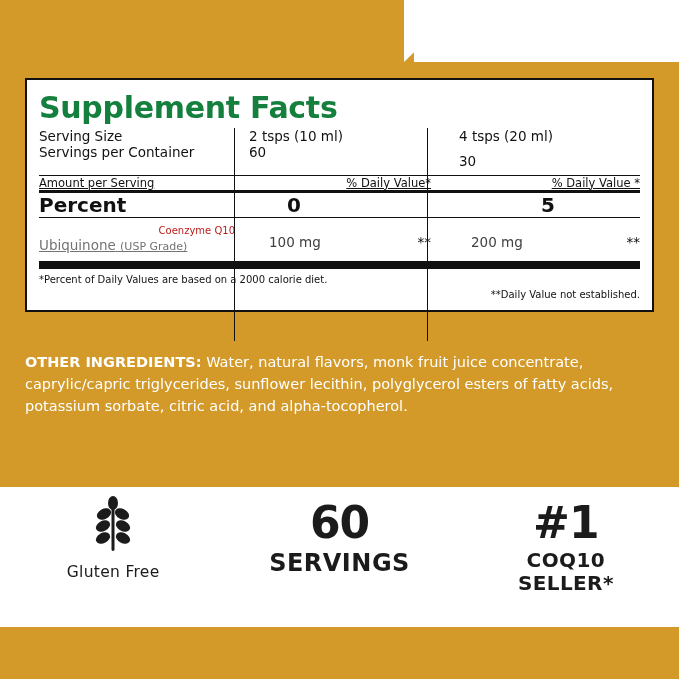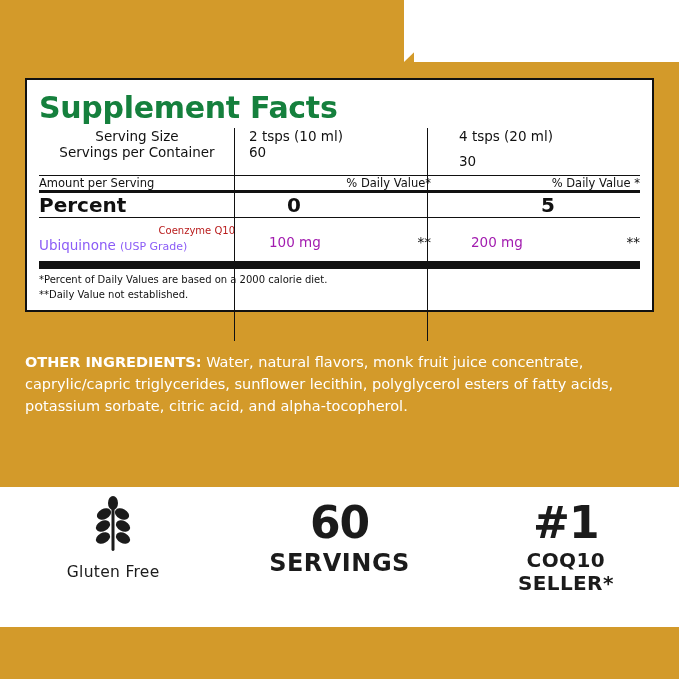--- a/index.html
+++ b/index.html
@@ -56,33 +56,33 @@
   .rule-thick{height:8px;background:#111;margin:0;}
 
   table.sf{width:100%;border-collapse:collapse;}
   table.sf td{vertical-align:top;padding:0;}
 
   .col-label{width:196px;}
   .col-a{width:196px;margin-top:9px;}
   .col-b{width:auto;}
 
   .srv-row td{font-size:13.5px;color:#111;padding:1px 0;}
-  .srv-name{font-size:13.5px;text-align:center;}
+  .srv-name{font-size:13.5px;}
   .srv-val{font-size:13.5px;}
 
-  .amt-row td{font-size:11.5px;padding:3px 0 3px 0;color:#111;}
+  .amt-row td{font-size:11.5px;padding:3px 0 3px 0;color:#111;text-decoration:underline;}
   .dv-head{font-size:10.5px;text-align:right;padding-right:28px;}
 
   .cal-row td{font-size:20px;font-weight:bold;padding:4px 0;color:#111;}
   .cal-val{font-weight:normal;font-size:17px;}
 
   .ing-name{font-size:10px;color:#b91c1c;line-height:1.25;text-align:right;}
-  .ing-sub{font-size:13.5px;color:#8b5cf6;}
+  .ing-sub{font-size:13.5px;color:#737373;text-decoration:underline;}
   .ing-small{font-size:11px;}
-  .ing-amt{font-size:13.5px;color:#a21caf;}
+  .ing-amt{font-size:13.5px;color:#404040;}
   .ing-dv{font-size:13.5px;text-align:right;padding-right:24px;color:#111;}
 
   .foot{font-size:10px;color:#111;line-height:1.45;padding-top:4px;}
 
   .vline{
     position:absolute;width:1px;background:#111;
   }
 
   
   .other{
@@ -201,21 +201,21 @@
                 </table>
           </td>
         </tr>
       </tbody>
         </table>
     </div>
 
     <div class="rule-thick"></div>
 
     <div class="foot">*Percent of Daily Values are based on a 2000 calorie diet.</div>
-    <div class="foot" style="padding-top:0;">**Daily Value not established.</div>
+    <div class="foot" style="padding-top:0;text-align:right;">**Daily Value not established.</div>
   </div>
 
   <div class="other">
     <b>OTHER INGREDIENTS:</b><span> Water, natural flavors, monk fruit juice concentrate, caprylic/capric triglycerides, sunflower lecithin, polyglycerol esters of fatty acids, potassium sorbate, citric acid, and alpha-tocopherol.</span>
   </div>
 
   <div class="badges">
 
     <div class="badge">
       <svg class="wheat" width="62" height="62" viewBox="0 0 62 62">

